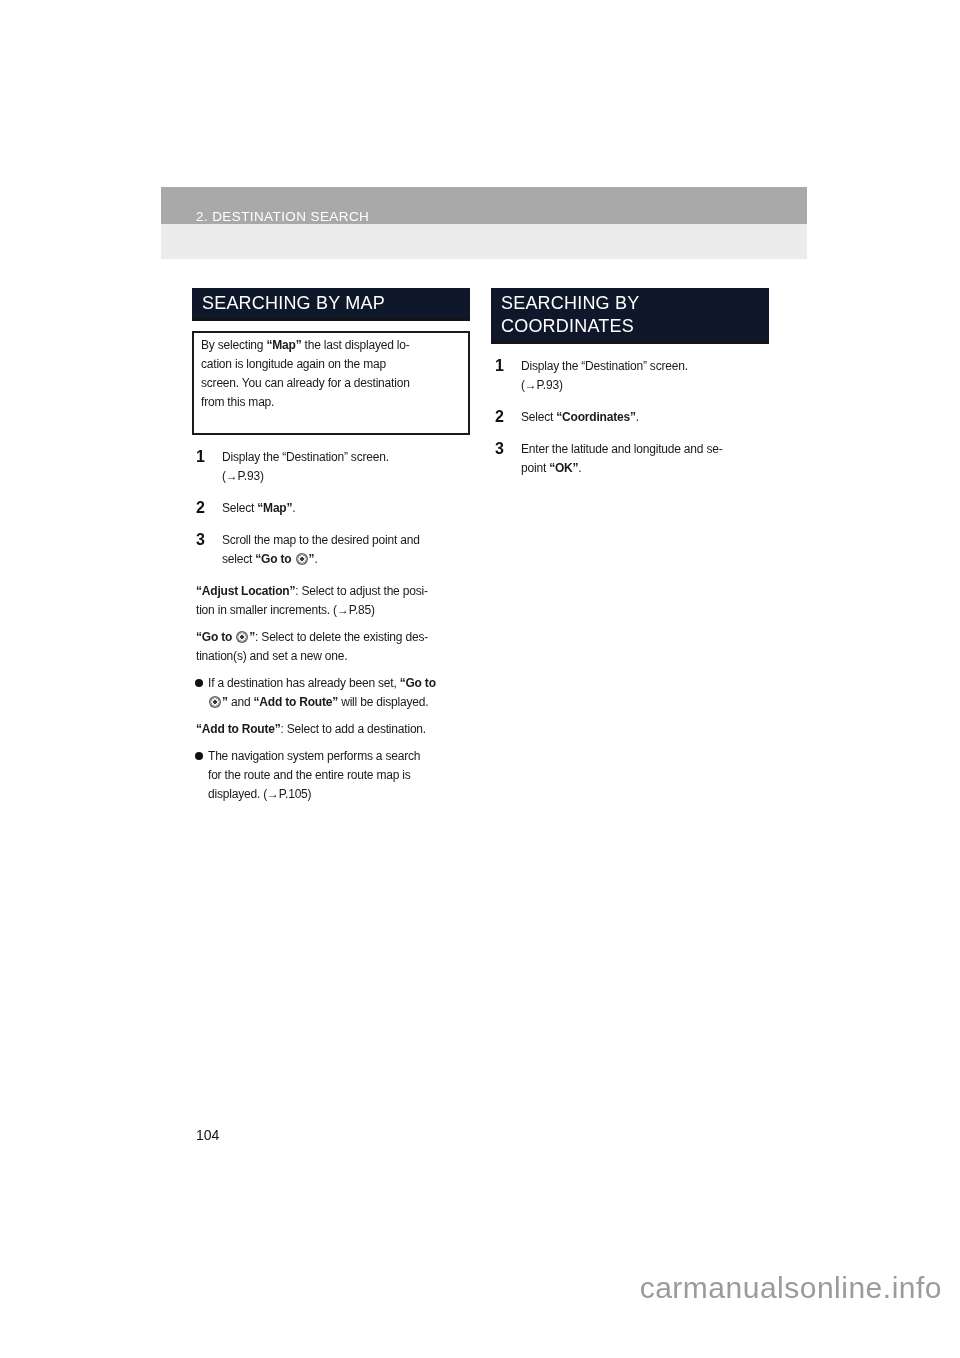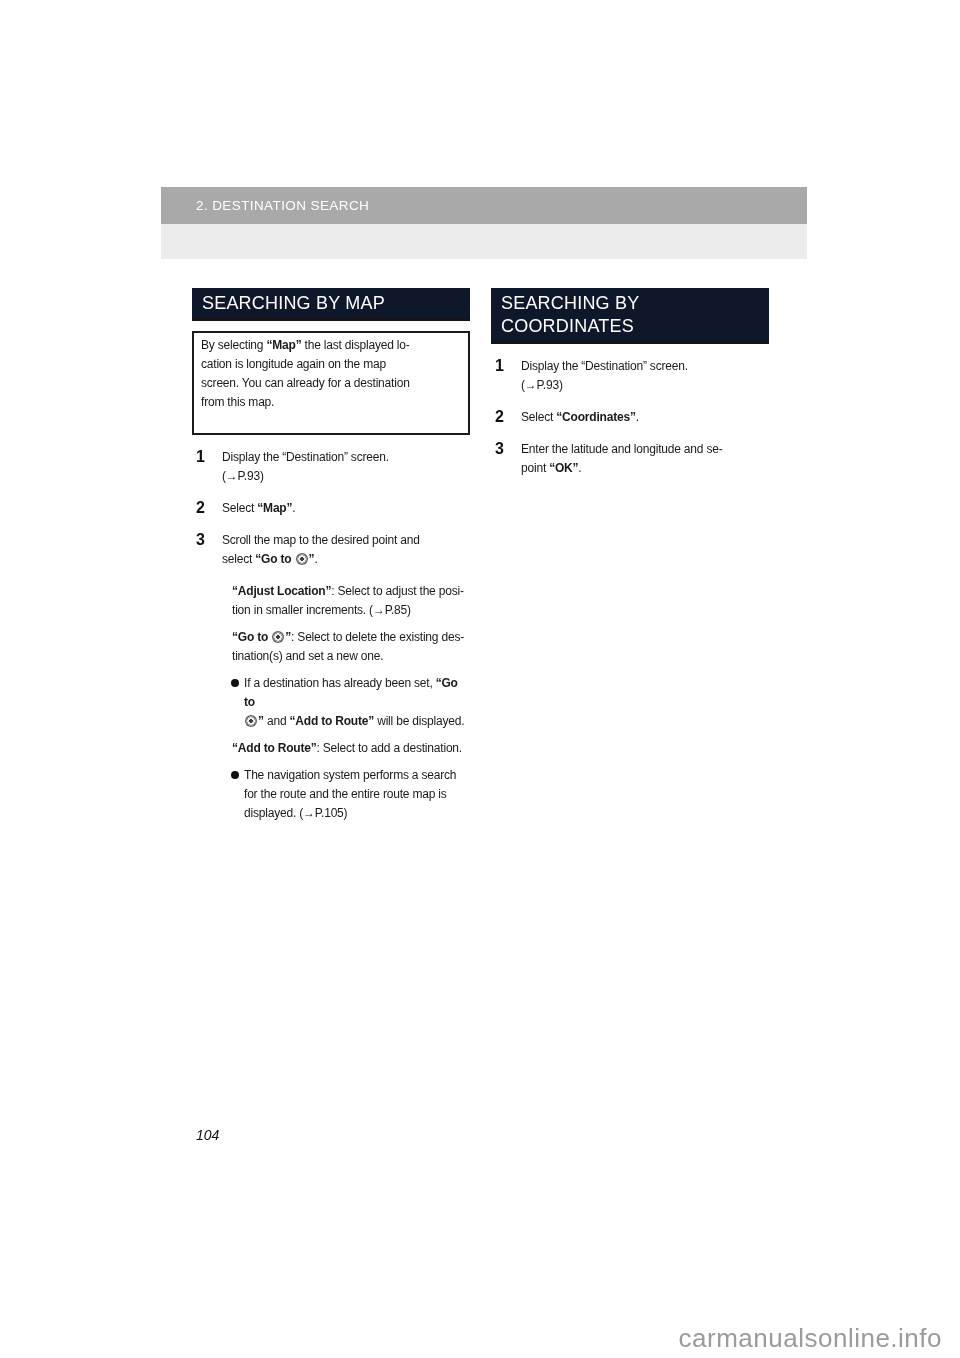--- a/index.html
+++ b/index.html
@@ -4,21 +4,21 @@
 <style>
   html,body { margin:0; padding:0; background:#ffffff; }
   .page {
     position:relative; width:960px; height:1358px; background:#ffffff;
     font-family:"Liberation Sans","DejaVu Sans",sans-serif; color:#1a1a1a;
     overflow:hidden;
   }
   
   .chapter-bar {
     position:absolute; left:161px; top:187px; width:646px; height:37px;
-    background:#a9a9a9; display:flex; align-items:center;
+    background:#a9a9a9; display:flex; align-items:flex-end;
   }
   .chapter-bar .chapter-label {
     margin-left:35px; color:#ffffff; font-size:13.5px; letter-spacing:0.4px;
   }
   .light-band {
     position:absolute; left:161px; top:224px; width:646px; height:35px;
     background:#ececec;
   }
   
   .col { position:absolute; width:278px; font-size:12px; line-height:19px; letter-spacing:-0.2px; }
@@ -30,37 +30,37 @@
   }
   .info-box {
     margin-top:10px; border:2px solid #1a1a1a; padding:3px 4px 21px 7px;
   }
   .steps { margin:13px 0 0 0; padding:0; list-style:none; }
   .step { position:relative; padding-left:30px; margin-bottom:13px; min-height:19px; }
   .step-num {
     position:absolute; left:4px; top:-1px; font-size:16px; font-weight:bold;
     letter-spacing:0; color:#111;
   }
-  .note { position:relative; padding-left:4px; margin-top:8px;margin-left:36px; }
+  .note { position:relative; padding-left:4px; margin-top:8px; }
   .note.bullet { padding-left:16px; }
   .bullet-dot {
     position:absolute; left:3px; top:5px; width:8px; height:8px;
     background:#111; border-radius:50%;
   }
   .b { font-weight:bold; }
   .bullseye {
     display:inline-block; width:12px; height:12px; border-radius:50%;
     background:radial-gradient(circle at 50% 50%, #3a3a3a 0 2px, #ededed 2px 3.6px, #9a9a9a 3.6px 4.8px, #636363 4.8px);
     vertical-align:-1.5px; margin:0 1px;
   }
   .page-number {
-    position:absolute; left:196px; top:1127px; font-size:14px; color:#111;font-style:italic;
+    position:absolute; left:196px; top:1127px; font-size:14px; color:#111;
   }
   .watermark {
-    position:absolute; right:18px; top:1323px; font-size:26px; color:#9b9b9b;
+    position:absolute; right:18px; top:1271px; font-size:30px; color:#9b9b9b;
     letter-spacing:0.5px;
   }
   p { margin:0; }
 </style>
 </head>
 <body>
 
 <div class="page">
 
   <div class="chapter-bar">

